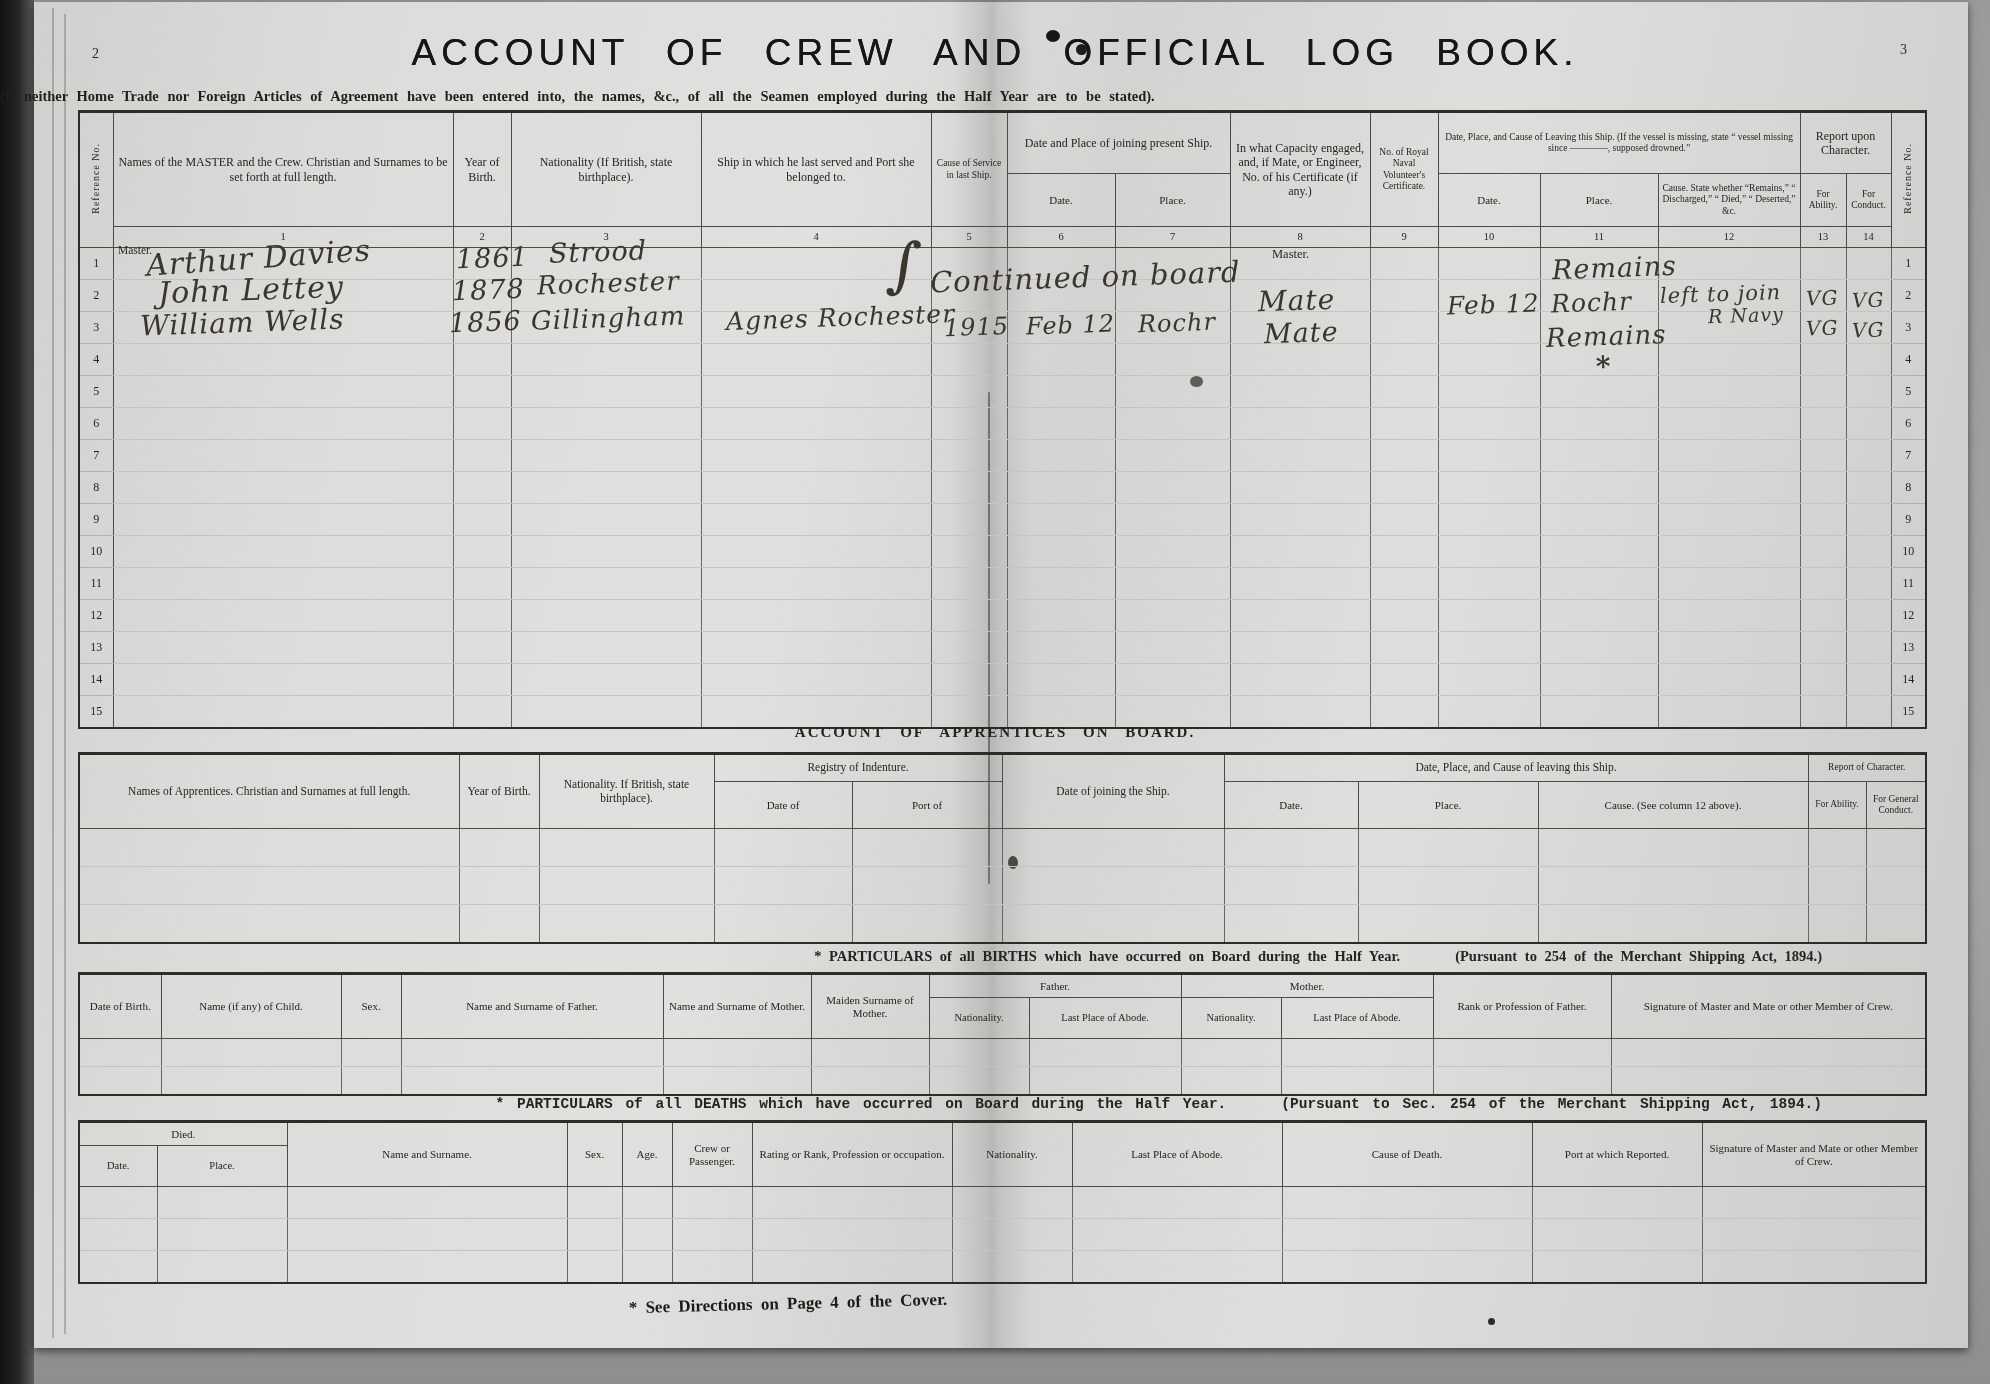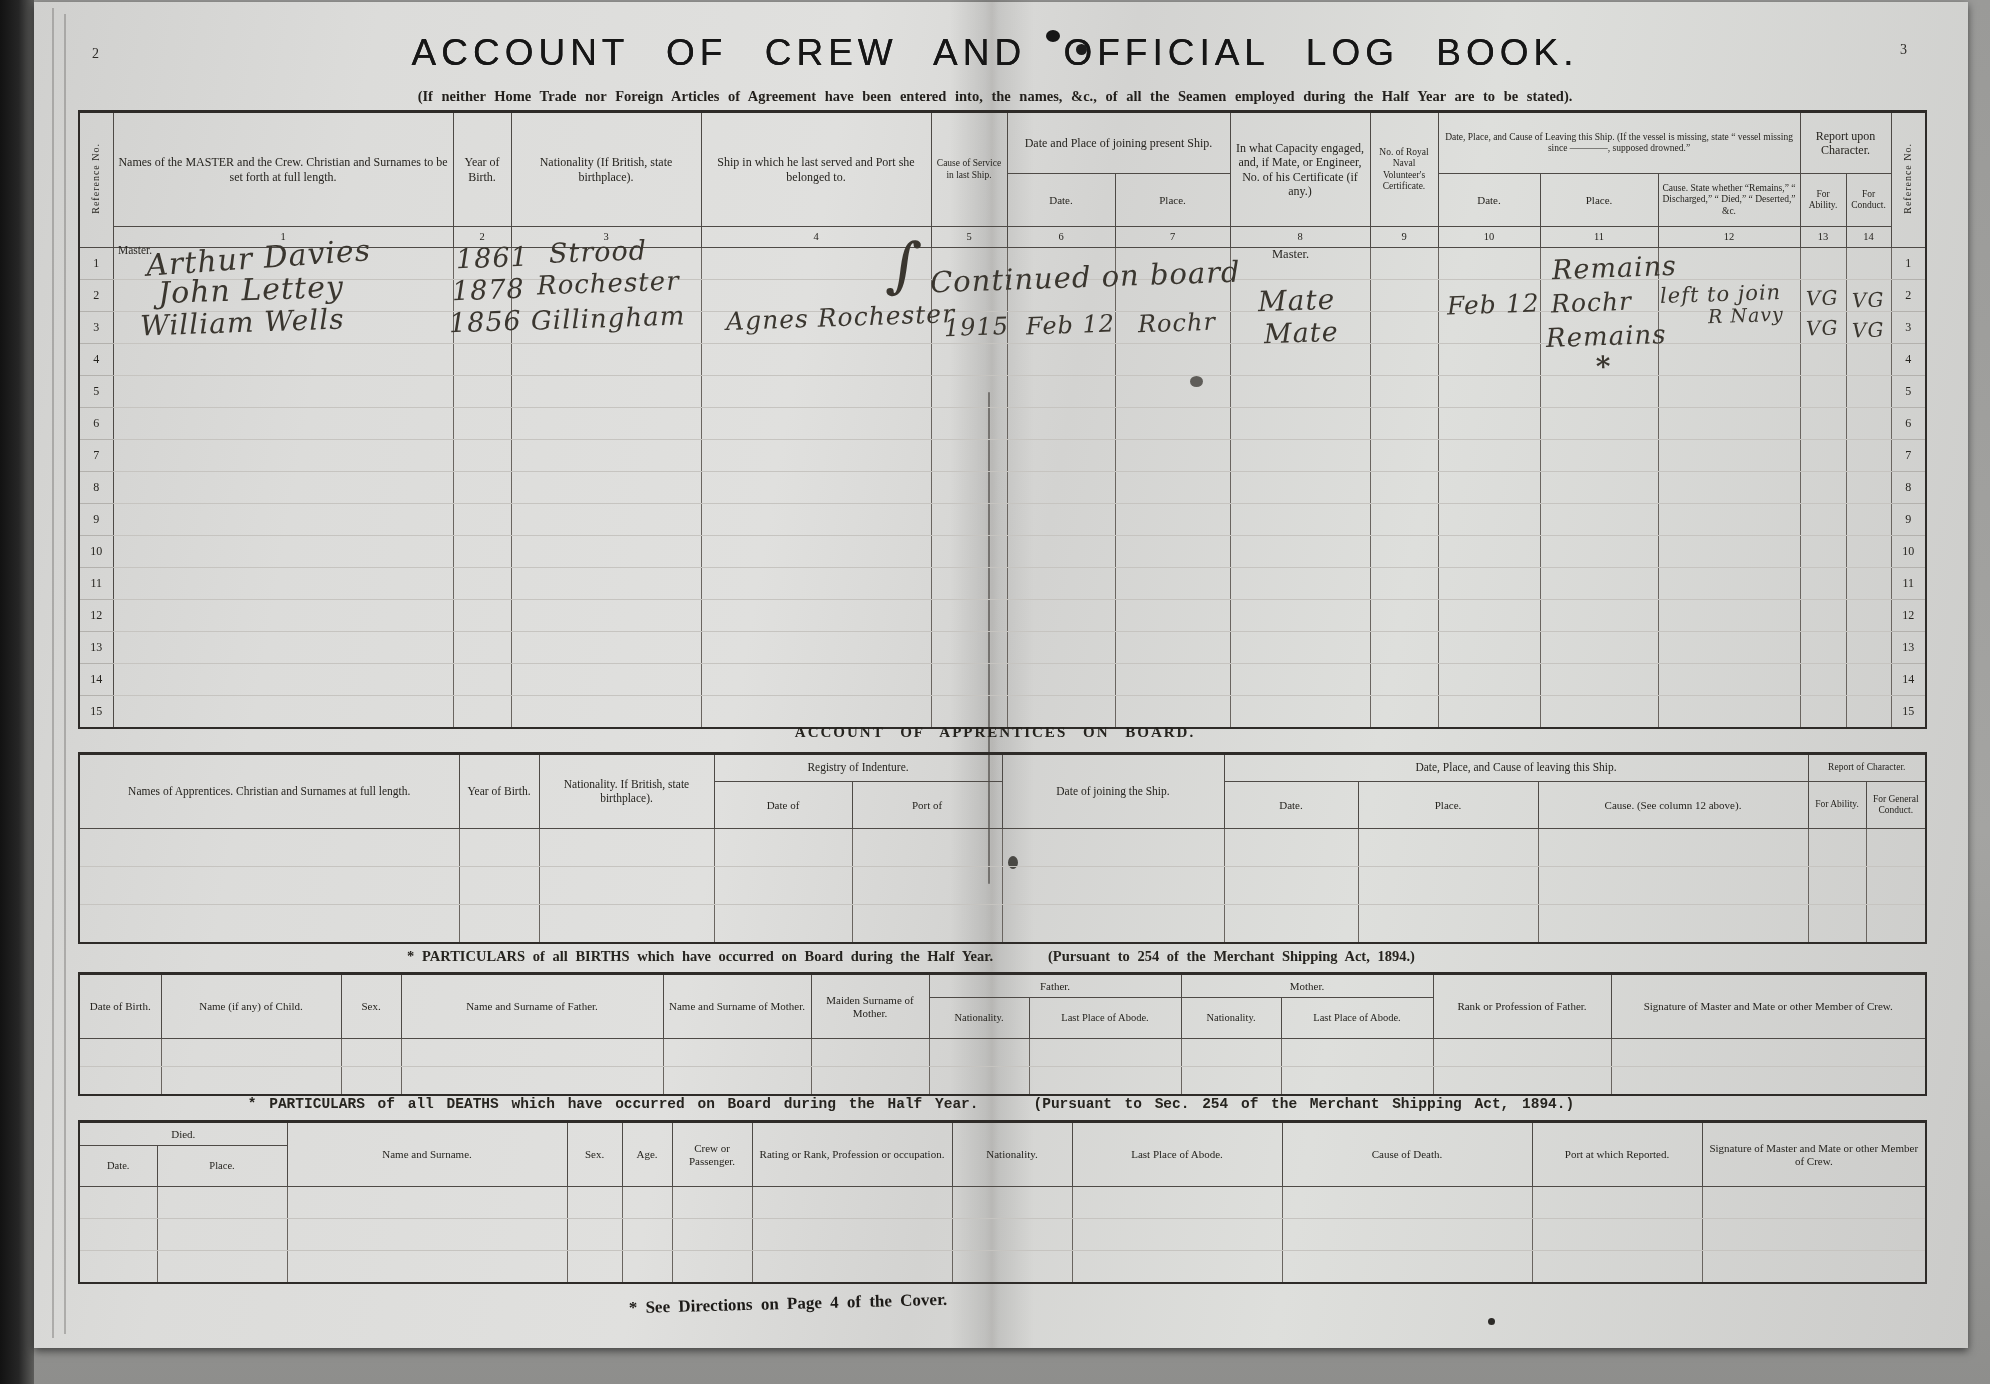--- a/index.html
+++ b/index.html
@@ -14,21 +14,21 @@
   .stack-line{position:absolute;width:2px;background:rgba(120,118,115,.45);}
   .seam{position:absolute;left:950px;top:0;width:84px;height:1348px;
         background:linear-gradient(90deg,rgba(0,0,0,0) 0%,rgba(0,0,0,.10) 42%,rgba(70,66,62,.20) 50%,rgba(0,0,0,.09) 58%,rgba(0,0,0,0) 100%);}
   .fold-line{position:absolute;left:988px;top:392px;width:2px;height:492px;background:rgba(45,42,38,.5);border-radius:2px;}
   .speck{position:absolute;border-radius:50%;}
 
   .pageno{position:absolute;font-size:14px;color:#2c2a26;}
   .title{position:absolute;left:0;width:1990px;top:32px;text-align:center;
         font-family:"Liberation Sans",sans-serif;font-size:37px;letter-spacing:5px;word-spacing:22px;
         color:#161616;text-shadow:0 0 .5px #161616;}
-  .subtitle{position:absolute;left:0;width:1990px;top:88px;text-align:center;
+  .subtitle{position:absolute;left:0;width:1990px;top:88px;text-align:left;
         font-size:14.5px;font-weight:bold;word-spacing:5px;color:#221f1b;}
 
   table.form{border-collapse:collapse;table-layout:fixed;background:transparent;}
   table.form th,table.form td{border:1px solid #4e4a46;padding:0 3px;text-align:center;
         vertical-align:middle;font-weight:normal;line-height:1.18;overflow:hidden;}
   table.form{border:2px solid #2e2b28;border-top:3px solid #2e2b28;}
   .h1 th{font-size:12px;}
   .h2 th{font-size:11px;}
   .tiny{font-size:9.5px!important;}
   .numrow td{font-size:10.5px;height:20px;border-bottom:2px solid #3e3a36;}
@@ -44,21 +44,21 @@
   #crew .h2 th{height:52px;}
 
   #appr-title{position:absolute;left:0;width:1990px;top:724px;text-align:center;
         font-size:15px;font-weight:bold;letter-spacing:2px;word-spacing:10px;}
   #appr{position:absolute;left:78px;top:752px;}
   #appr table{width:1847px;}
   #appr .h1 th{height:26px;font-size:11.5px;margin-top:44px;}
   #appr .h2 th{height:46px;font-size:11px;}
   #appr tr.row td{height:37px;}
 
-  .sec-title{position:absolute;left:0;width:1822px;text-align:center;font-size:14.5px;font-weight:bold;word-spacing:4px;}
+  .sec-title{position:absolute;left:0;width:1822px;text-align:right;font-size:14.5px;font-weight:bold;word-spacing:4px;}
   .sec-title .pursuant{margin-left:55px;}
   #births-title{top:948px;}
   #births{position:absolute;left:78px;top:972px;}
   #births table{width:1847px;}
   #births .h1 th{height:22px;font-size:11px;}
   #births .h2 th{height:40px;font-size:10.5px;}
   #births tr.row td{height:27px;}
   #deaths-title{top:1096px;font-family:Liberation Mono, monospace;}
   #deaths{position:absolute;left:78px;top:1120px;}
   #deaths table{width:1847px;}

